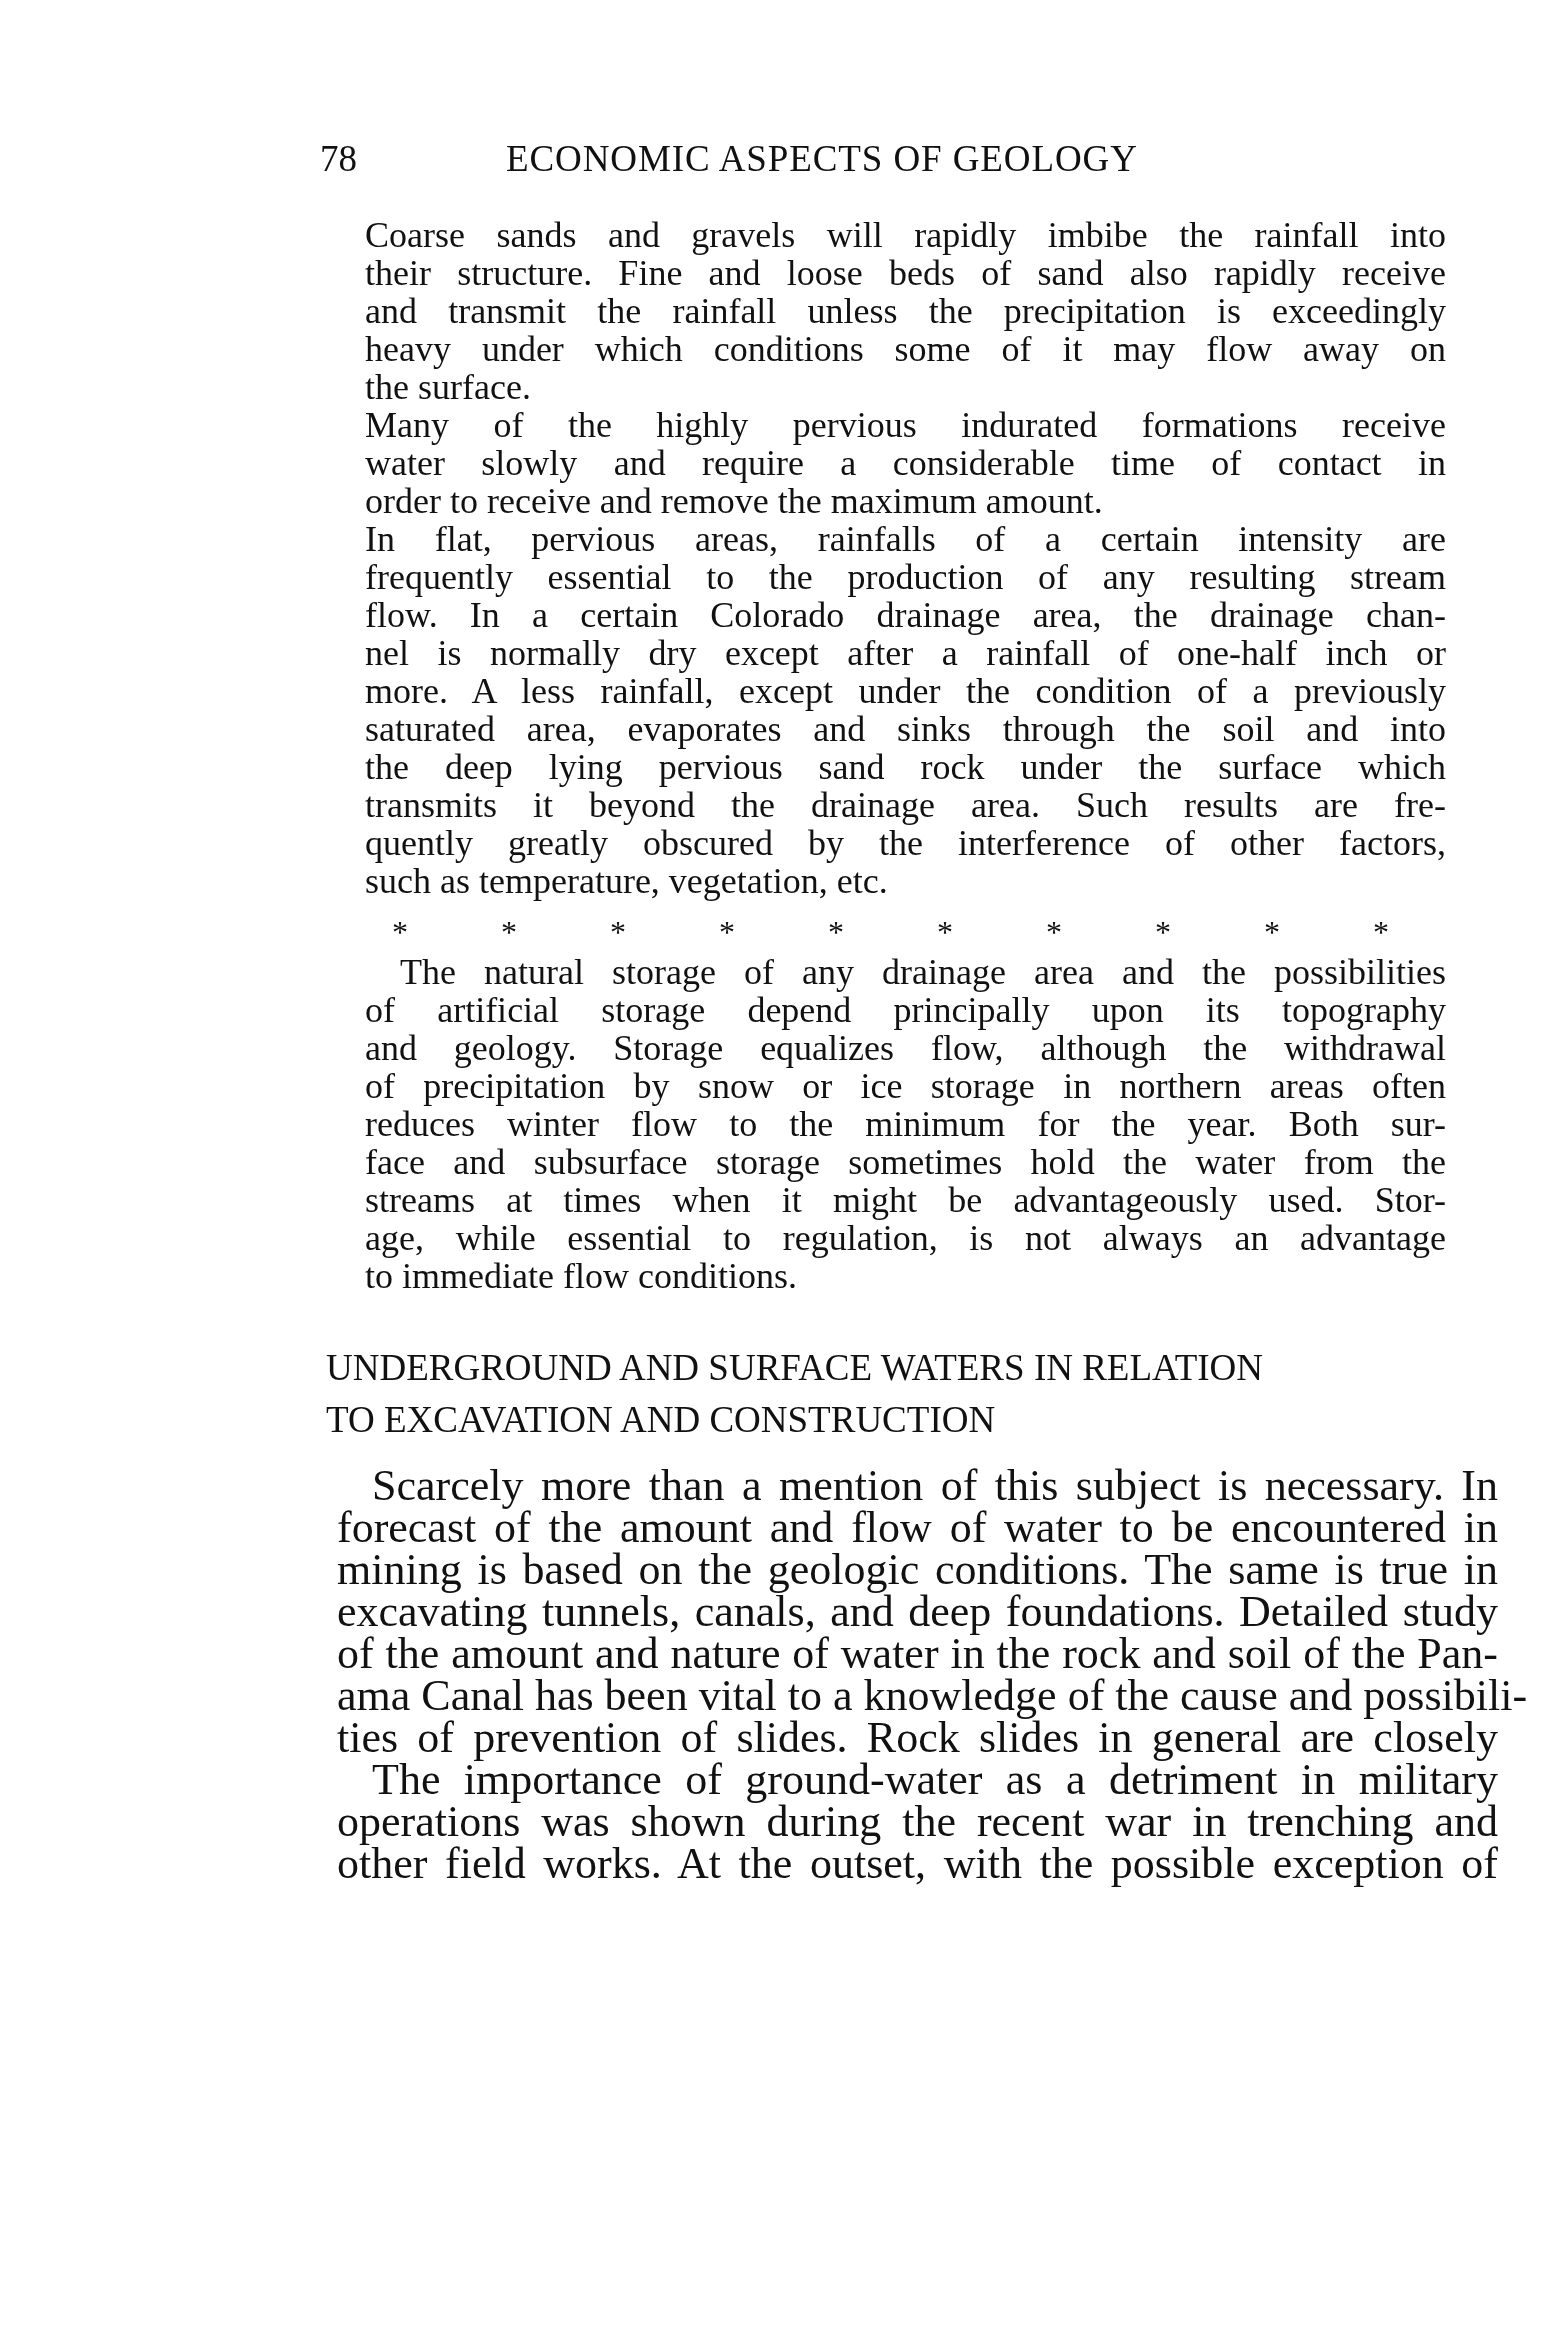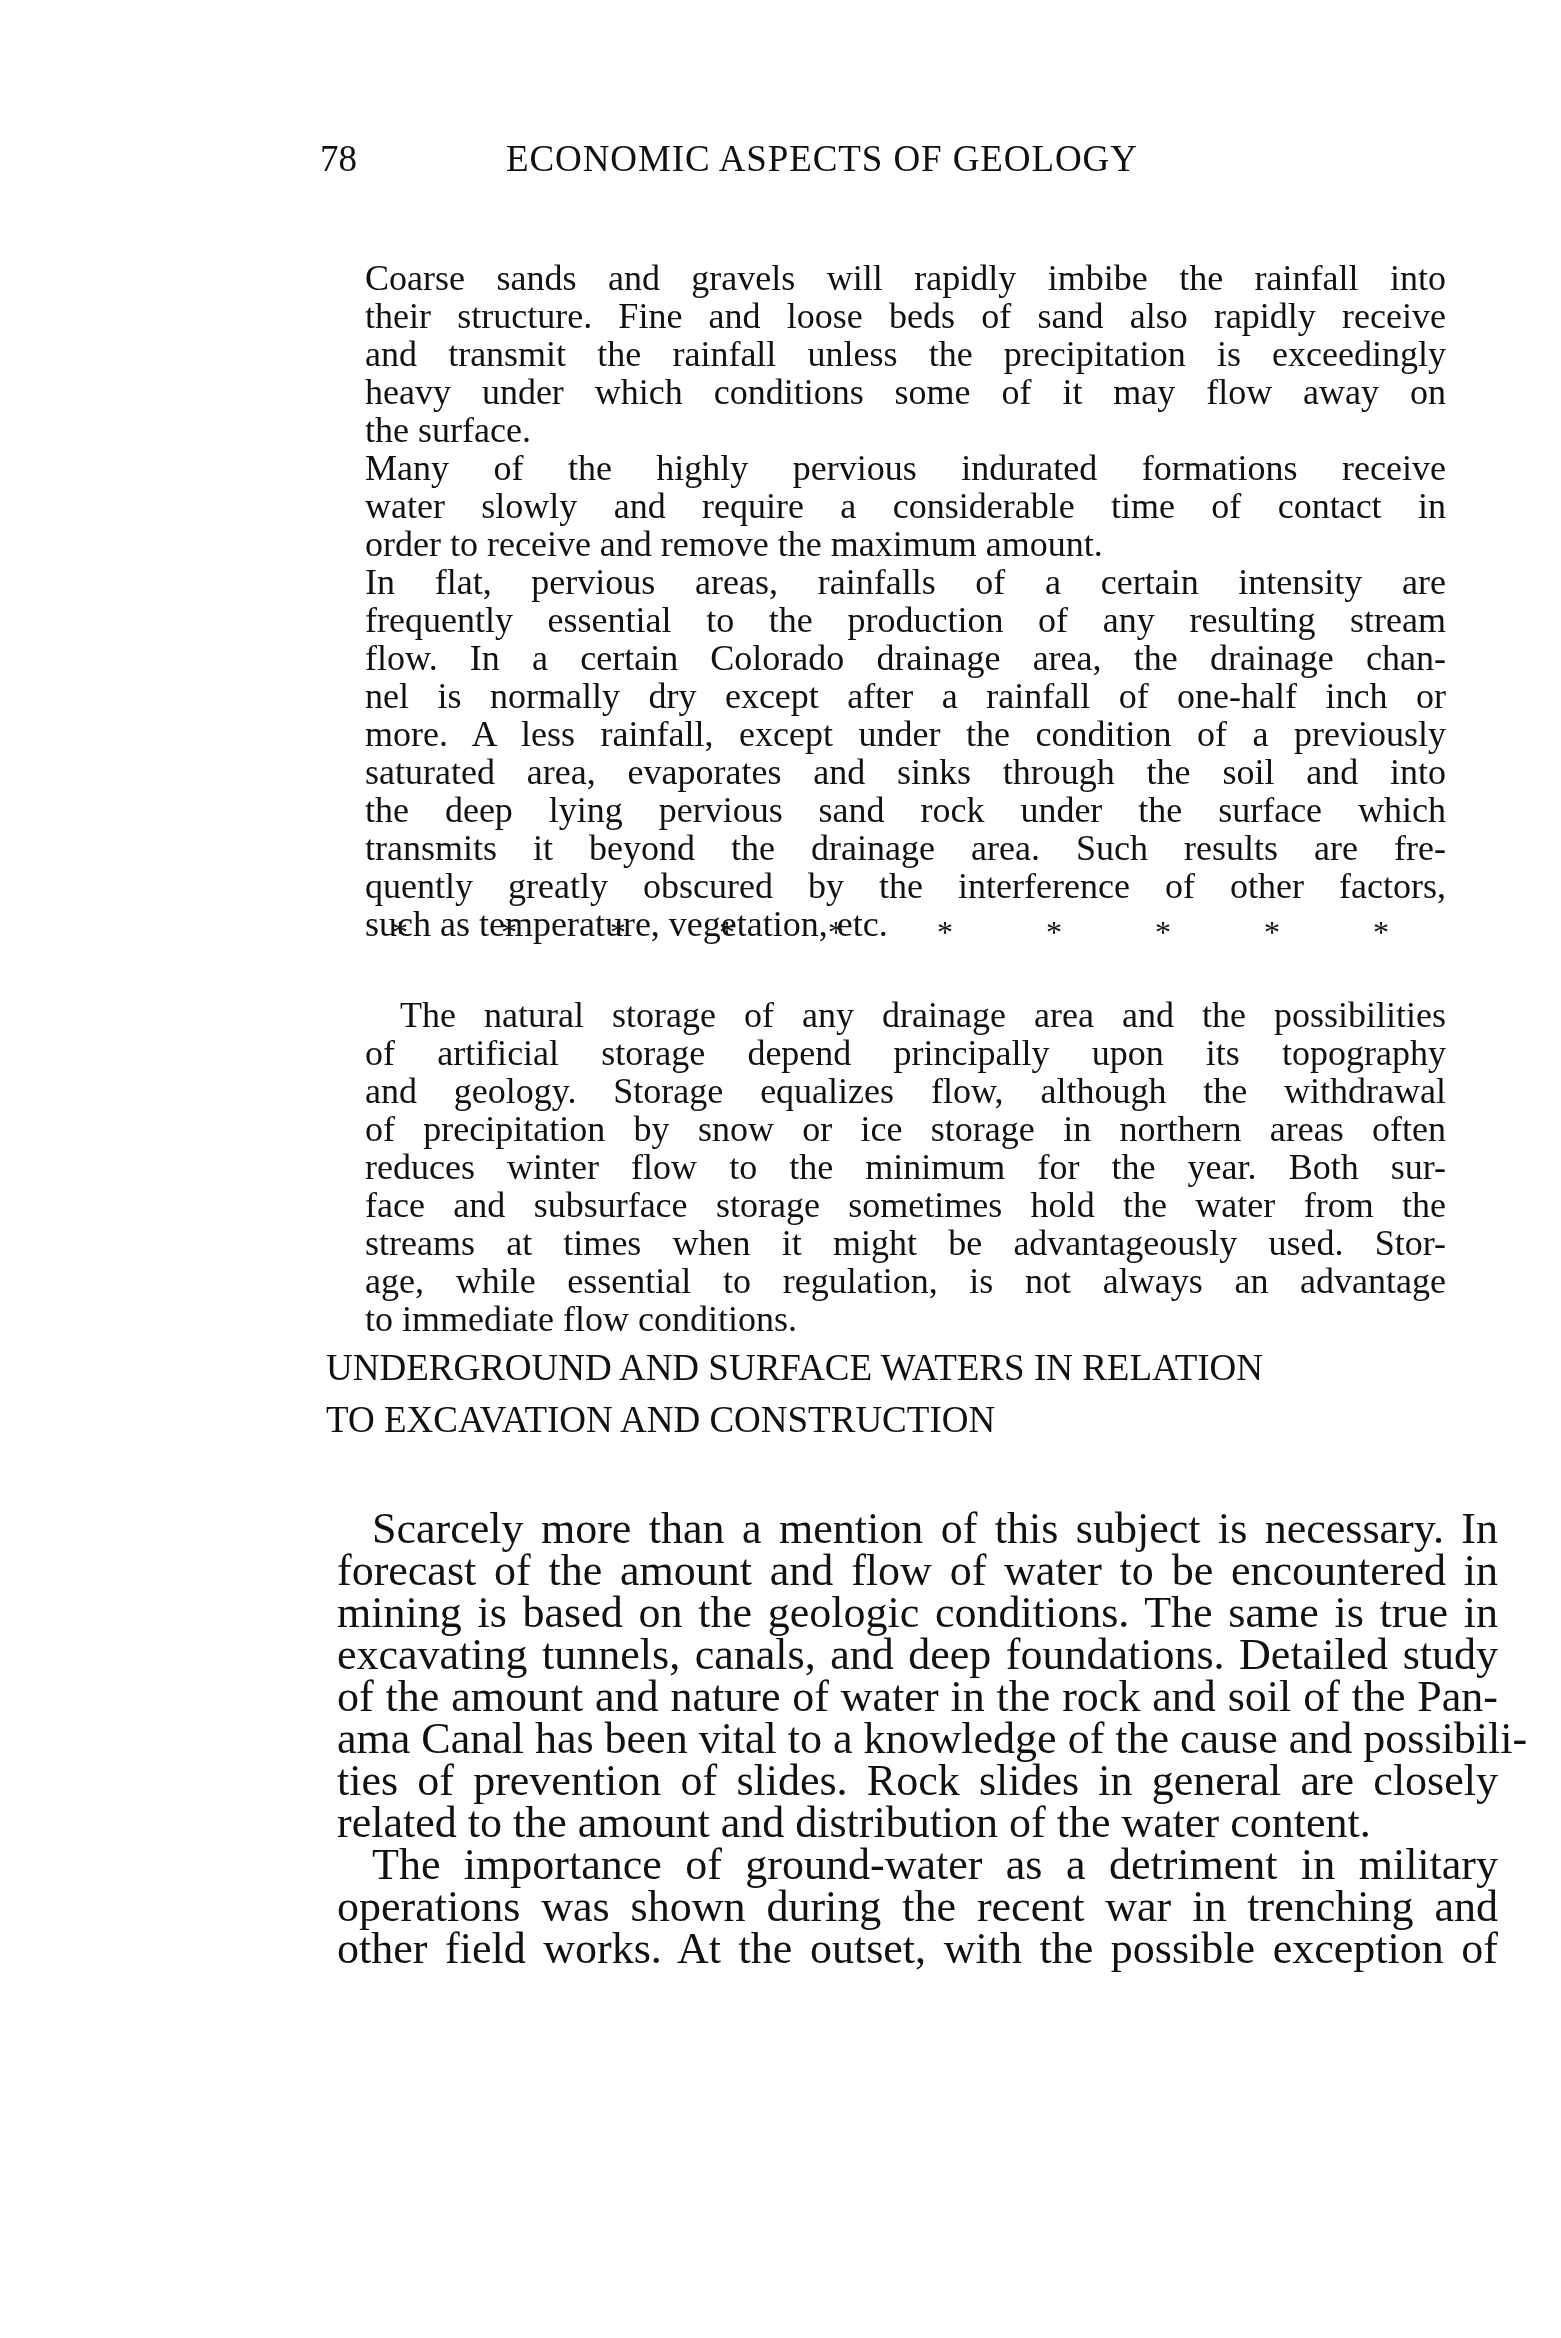--- a/index.html
+++ b/index.html
@@ -2,21 +2,21 @@
 <html style="font-size:15px"><head>
   <meta charset="utf-8">
   <style>
     html, body { margin: 0; padding: 0; background: #ffffff; }
     body { width: 1561px; height: 2338px; position: relative; overflow: hidden; }
     .page { position: absolute; left: 0; top: 0; width: 1561px; height: 2338px; background: #ffffff; color: #111111;
       font-family: "Liberation Serif", "DejaVu Serif", serif; }
     .header { position: absolute; top: 131px; left: 320px; width: 1212px; height: 56px; font-size: 37px; line-height: 56px; }
     .page-number { position: absolute; left: 0; top: 0; }
     .running-head { position: absolute; left: 186px; top: 0; letter-spacing: 0.9px; }
-    .block { position: absolute; font-size: 36px; margin-top: 43px; }
+    .block { position: absolute; font-size: 36px; }
     .block .line { display: block; white-space: nowrap; text-align: justify; text-align-last: justify; height: 38px; line-height: 38px; }
     .block .line.last { text-align-last: left; }
     .small { left: 365px; top: 216px; width: 1081px; }
     .stars { position: absolute; left: 364px; top: 914px; width: 1025px; height: 37px; display: flex; justify-content: space-between;
       font-size: 32px; line-height: 37px; padding-left: 28px; box-sizing: border-box; }
     .small2 { left: 365px; top: 953px; width: 1081px; }
     .heading { position: absolute; left: 326px; top: 1342px; width: 1175px; text-align: left; font-size: 37px; line-height: 52px; }
     .large { left: 337px; top: 1465px; width: 1161px; font-size: 44px; }
     .large .line { height: 42px; line-height: 42px; }
     .indent { padding-left: 35px; box-sizing: border-box; }
@@ -83,20 +83,19 @@
   </div>
 
   <div class="block large">
     <span class="line indent">Scarcely more than a mention of this subject is necessary. In</span>
     <span class="line">forecast of the amount and flow of water to be encountered in</span>
     <span class="line">mining is based on the geologic conditions. The same is true in</span>
     <span class="line">excavating tunnels, canals, and deep foundations. Detailed study</span>
     <span class="line">of the amount and nature of water in the rock and soil of the Pan-</span>
     <span class="line">ama Canal has been vital to a knowledge of the cause and possibili-</span>
     <span class="line">ties of prevention of slides. Rock slides in general are closely</span>
-    <span class="line last">related to the amount and distribution of the water content.</span>
     <span class="line indent">The importance of ground-water as a detriment in military</span>
     <span class="line">operations was shown during the recent war in trenching and</span>
     <span class="line">other field works. At the outset, with the possible exception of</span>
   </div>
 
 </div>
 
 
 </body></html>

